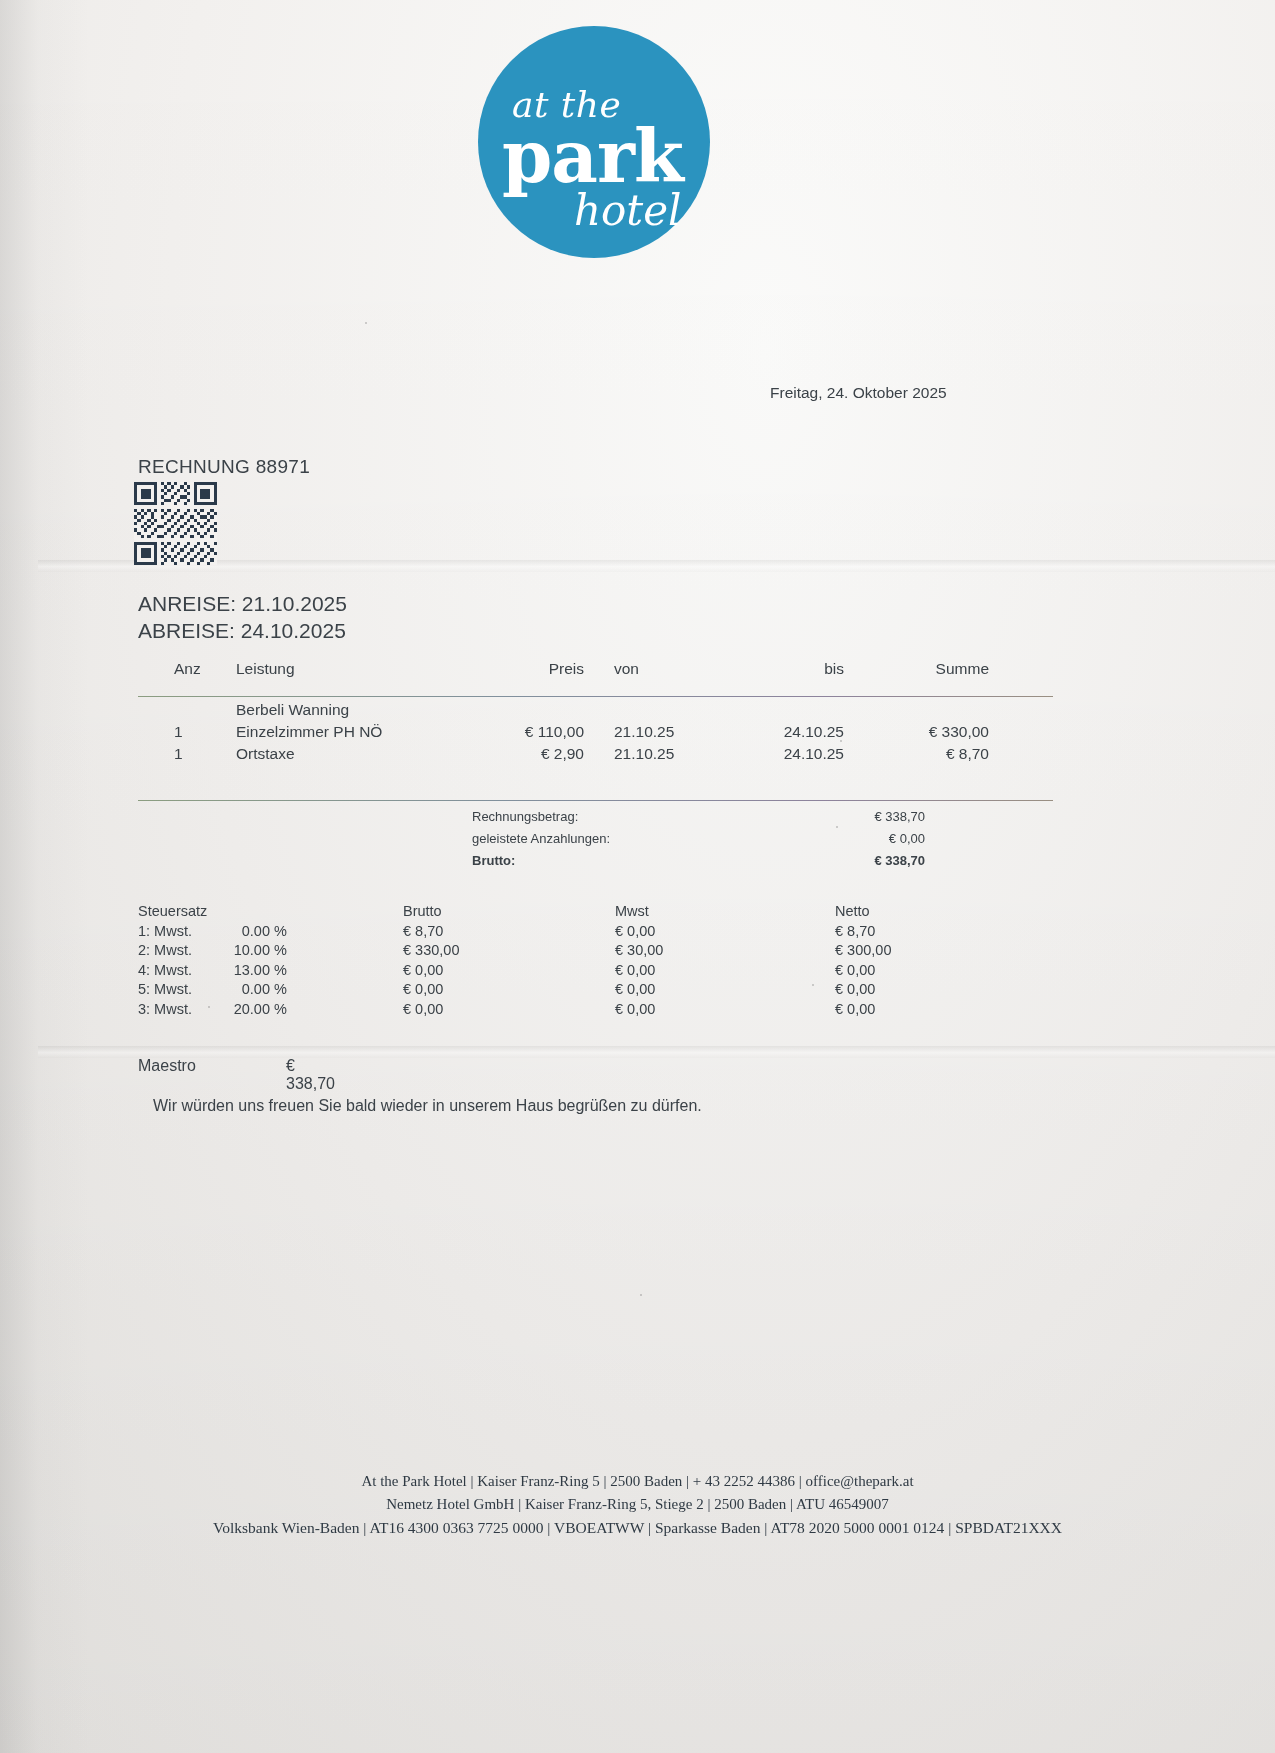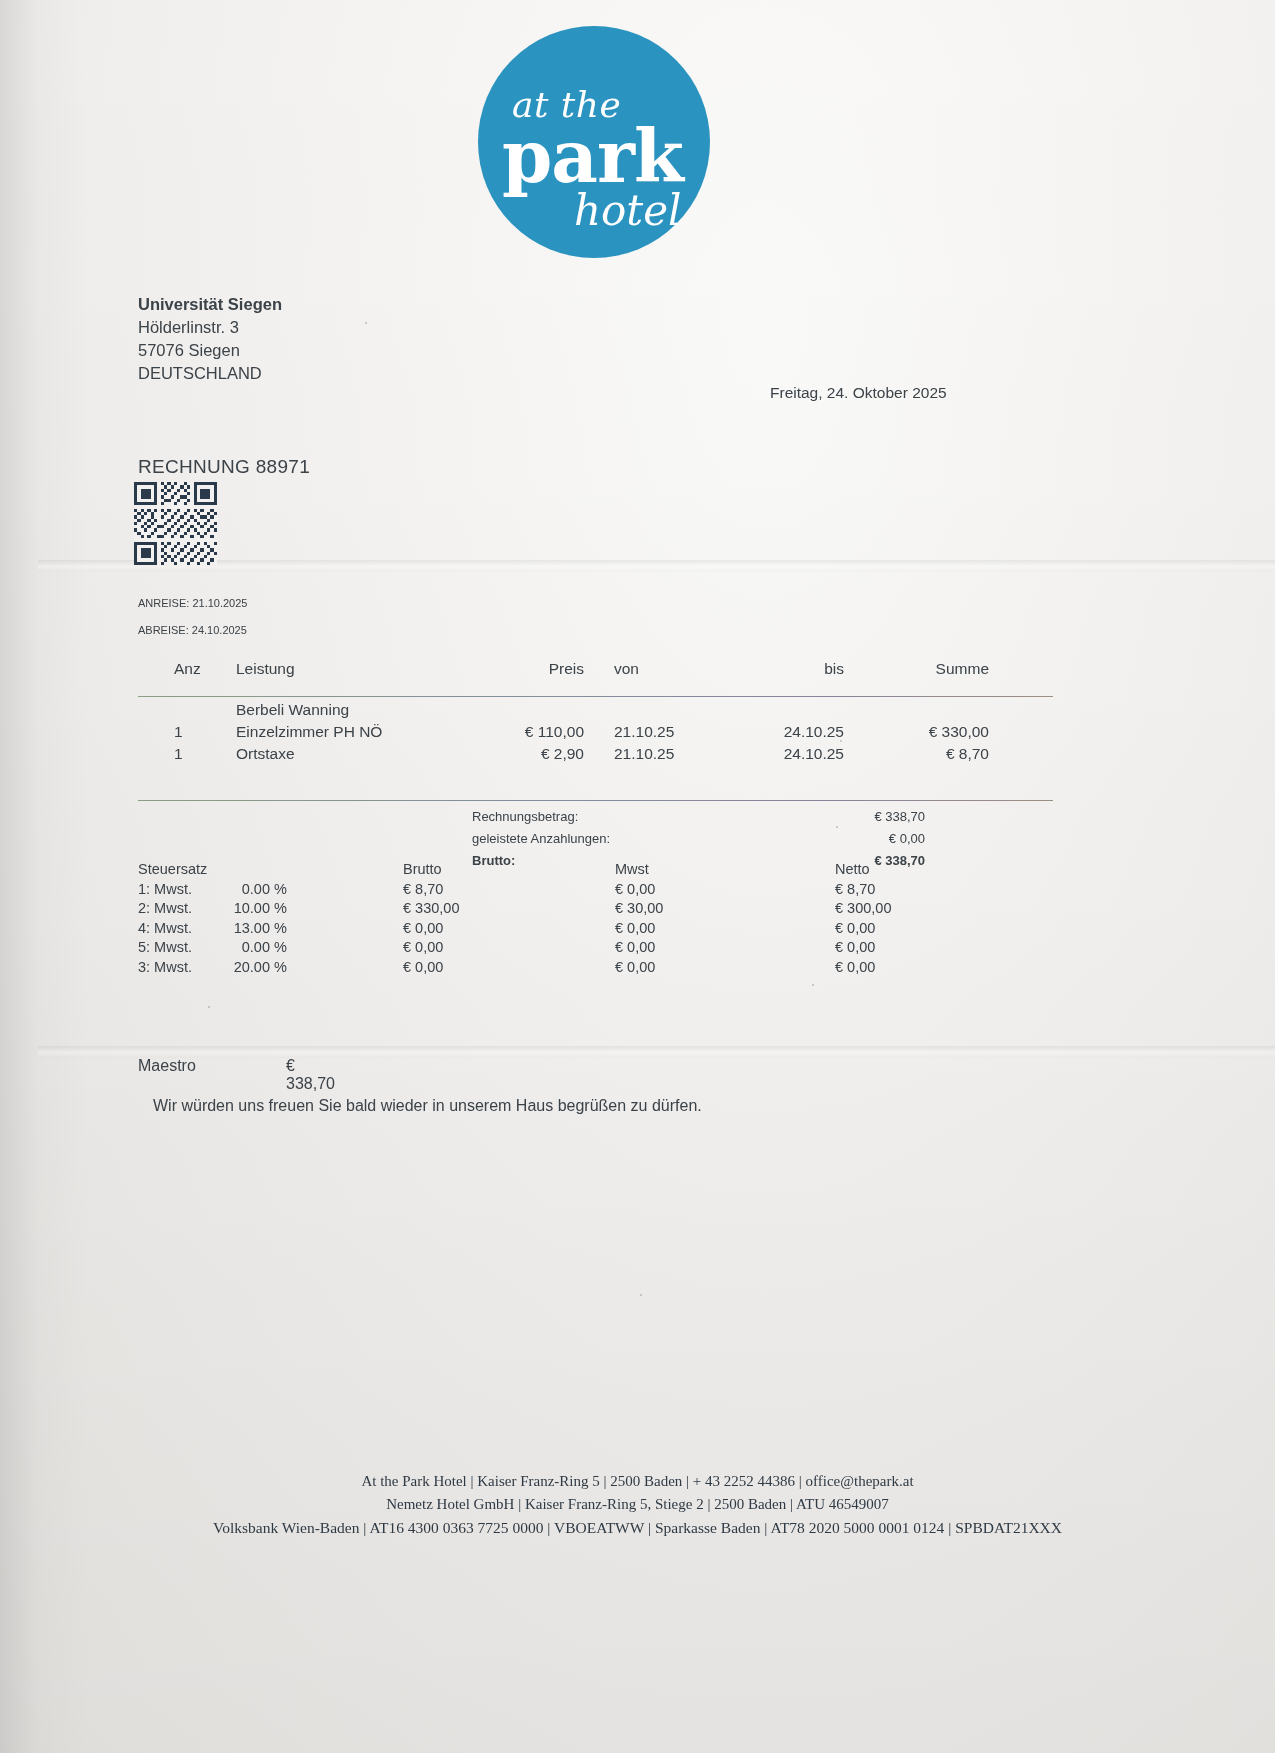--- a/index.html
+++ b/index.html
@@ -103,21 +103,21 @@
     top: 482px;
     width: 83px;
     height: 83px;
     image-rendering: pixelated;
   }
 
   .stay {
     position: absolute;
     left: 138px;
     top: 590px;
-    font-size: 11px;
+    font-size: 21px;
     line-height: 27px;
   }
 
   .table {
     position: absolute;
     left: 138px;
     top: 660px;
     width: 915px;
     font-size: 15.5px;
   }
@@ -150,21 +150,21 @@
     line-height: 22px;
   }
   .totals .tr { position: relative; height: 22px; }
   .totals .lbl { position: absolute; left: 0; }
   .totals .val { position: absolute; left: 338px; width: 115px; text-align: right; }
   .totals .bold { font-weight: 700; }
 
   .tax {
     position: absolute;
     left: 138px;
-    top: 860px;
+    top: 902px;
     width: 915px;
     font-size: 14.5px;
     line-height: 19.5px;
   }
   .tax .tr { position: relative; height: 19.5px; }
   .tax .t-lbl  { position: absolute; left: 0; }
   .tax .t-rate { position: absolute; left: 70px; width: 62px; text-align: right; }
   .tax .t-pct  { position: absolute; left: 136px; }
   .tax .t-br   { position: absolute; left: 265px; }
   .tax .t-mw   { position: absolute; left: 477px; }
@@ -215,26 +215,20 @@
   <div class="paper-shade"></div>
   <div class="fold f1"></div>
   <div class="fold f2"></div>
 
   <div class="logo">
     <div class="l1">at the</div>
     <div class="l2">park</div>
     <div class="l3">hotel</div>
   </div>
 
-  <div class="addr">
-    <div class="name">Universität Siegen</div>
-    <div>Hölderlinstr. 3</div>
-    <div>57076 Siegen</div>
-    <div>DEUTSCHLAND</div>
-  </div>
 
   <div class="doc-date">Freitag, 24. Oktober 2025</div>
 
   <div class="invoice-title">RECHNUNG 88971</div>
 
   <svg class="qr" viewBox="0 0 25 25" shape-rendering="crispEdges">
     <rect width="25" height="25" fill="#f3f1ef"></rect>
     <g fill="#2b3a4a">
       <rect x="0" y="0" width="7" height="1"></rect>
         <rect x="0" y="6" width="7" height="1"></rect>

